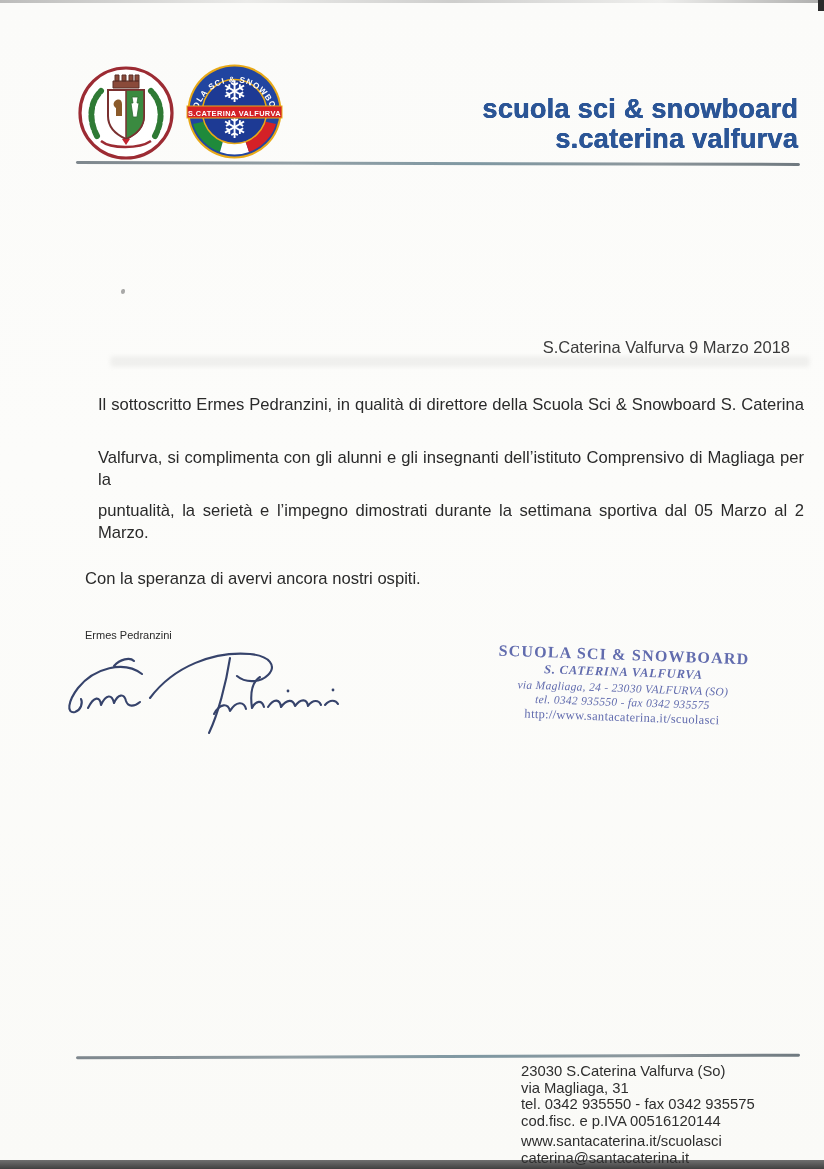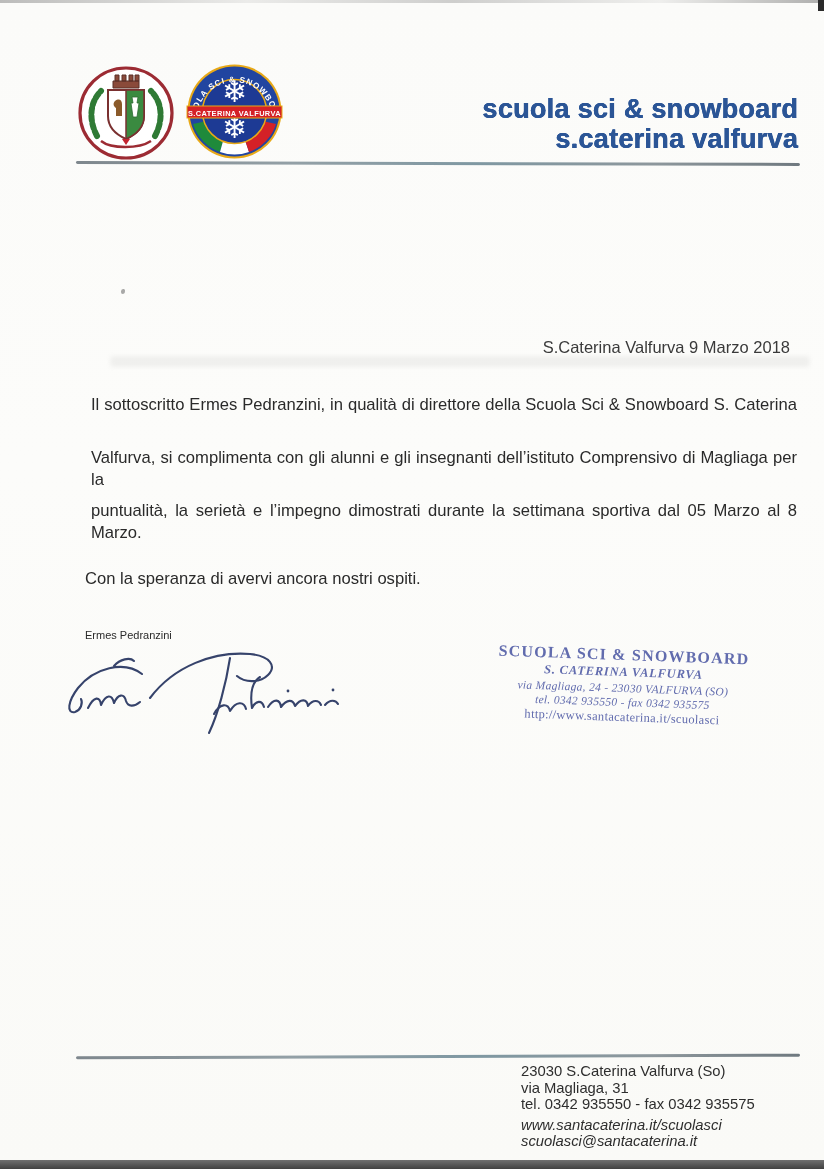--- a/index.html
+++ b/index.html
@@ -31,39 +31,39 @@
   }
   .rule{
     position:absolute;left:76px;width:724px;height:3px;
     background:linear-gradient(90deg,#7e878d,#93a0a6 30%,#7f98a2 55%,#8d979c 80%,#6f797f);
     border-radius:2px;
   }
   .rule-header{top:162px;transform:rotate(.15deg);}
   .rule-footer{top:1055px;transform:rotate(-.2deg);}
   
   .dateline{position:absolute;right:34px;top:338px;font-size:16.5px;color:#3a3a3a;}
-  .body-block{position:absolute;left:91px;top:394px;width:706px;font-size:16.6px;color:#2a2a2a;}
+  .body-block{position:absolute;left:98px;top:394px;width:706px;font-size:16.6px;color:#2a2a2a;}
   .body-line{height:53px;line-height:22px;text-align:justify;text-align-last:justify;white-space:normal;}
   .body-line.last{text-align-last:left;}
   .closing{position:absolute;left:85px;top:569px;font-size:16.6px;color:#2a2a2a;text-align:center;}
   .signer{position:absolute;left:85px;top:629px;font-size:11px;color:#2a2a2a;}
   .signature{position:absolute;left:52px;top:644px;}
   
   .stamp{
     position:absolute;left:468px;top:646px;width:310px;text-align:center;
     color:#5560a8;transform:rotate(2deg);
     font-family:"Liberation Serif",serif;opacity:.92;
   }
   .stamp-l1{font-size:16px;font-weight:bold;letter-spacing:1.2px;}
   .stamp-l2{font-size:12.5px;font-weight:bold;font-style:italic;letter-spacing:.8px;margin-top:1px;}
   .stamp-l3,.stamp-l4{font-size:11.5px;font-style:italic;letter-spacing:.3px;margin-top:2px;}
   .stamp-l5{font-size:12.5px;margin-top:2px;letter-spacing:.3px;}
   
   .footer{position:absolute;left:521px;top:1063px;font-size:14.8px;line-height:16.5px;color:#2e2e2e;}
-  .footer .it{font-style:italic;}
+  .footer .it{}
   .footer .gap{height:4px;}
 </style>
 </head>
 <body>
 
 <div class="page">
 
   <div class="top-smudge"></div>
   <div class="corner-mark"></div>
   <div class="ghost-line"></div>
@@ -118,21 +118,21 @@
     <div>s.caterina valfurva</div>
   </div>
 
   <div class="rule rule-header"></div>
 
   <div class="dateline">S.Caterina Valfurva 9 Marzo 2018</div>
 
   <div class="body-block">
     <div class="body-line">Il sottoscritto Ermes Pedranzini, in qualità di direttore della Scuola Sci &amp; Snowboard S. Caterina</div>
     <div class="body-line">Valfurva, si complimenta con gli alunni e gli insegnanti dell’istituto Comprensivo di Magliaga per la</div>
-    <div class="body-line last">puntualità, la serietà e l’impegno dimostrati durante la settimana sportiva dal 05 Marzo al 8 Marzo.</div>
+    <div class="body-line last">puntualità, la serietà e l’impegno dimostrati durante la settimana sportiva dal 05 Marzo al 2 Marzo.</div>
   </div>
 
   <div class="closing">Con la speranza di avervi ancora nostri ospiti.</div>
   <div class="signer">Ermes Pedranzini</div>
 
   <div class="signature">
     <svg width="310" height="100" viewBox="0 0 310 100">
       <g fill="none" stroke="#36436b" stroke-width="2.1" stroke-linecap="round" stroke-linejoin="round">
         <path d="M62,22 C68,15 78,13 82,17"></path>
         <path d="M90,30 C72,16 42,24 26,44 C16,57 14,70 23,68 C29,66 31,59 29,55"></path>
@@ -155,18 +155,19 @@
     <div class="stamp-l3">via Magliaga, 24 - 23030 VALFURVA (SO)</div>
     <div class="stamp-l4">tel. 0342 935550 - fax 0342 935575</div>
     <div class="stamp-l5">http://www.santacaterina.it/scuolasci</div>
   </div>
 
   <div class="rule rule-footer"></div>
   <div class="footer">
     <div>23030 S.Caterina Valfurva (So)</div>
     <div>via Magliaga, 31</div>
     <div>tel. 0342 935550 - fax 0342 935575</div>
+    <div>cod.fisc. e p.IVA 00516120144</div>
     <div class="gap"></div>
     <div class="it">www.santacaterina.it/scuolasci</div>
-    <div class="it">scuolasci@santacaterina.it</div>
+    <div class="it">caterina@santacaterina.it</div>
   </div>
 
 </div>
 
 </body></html>

